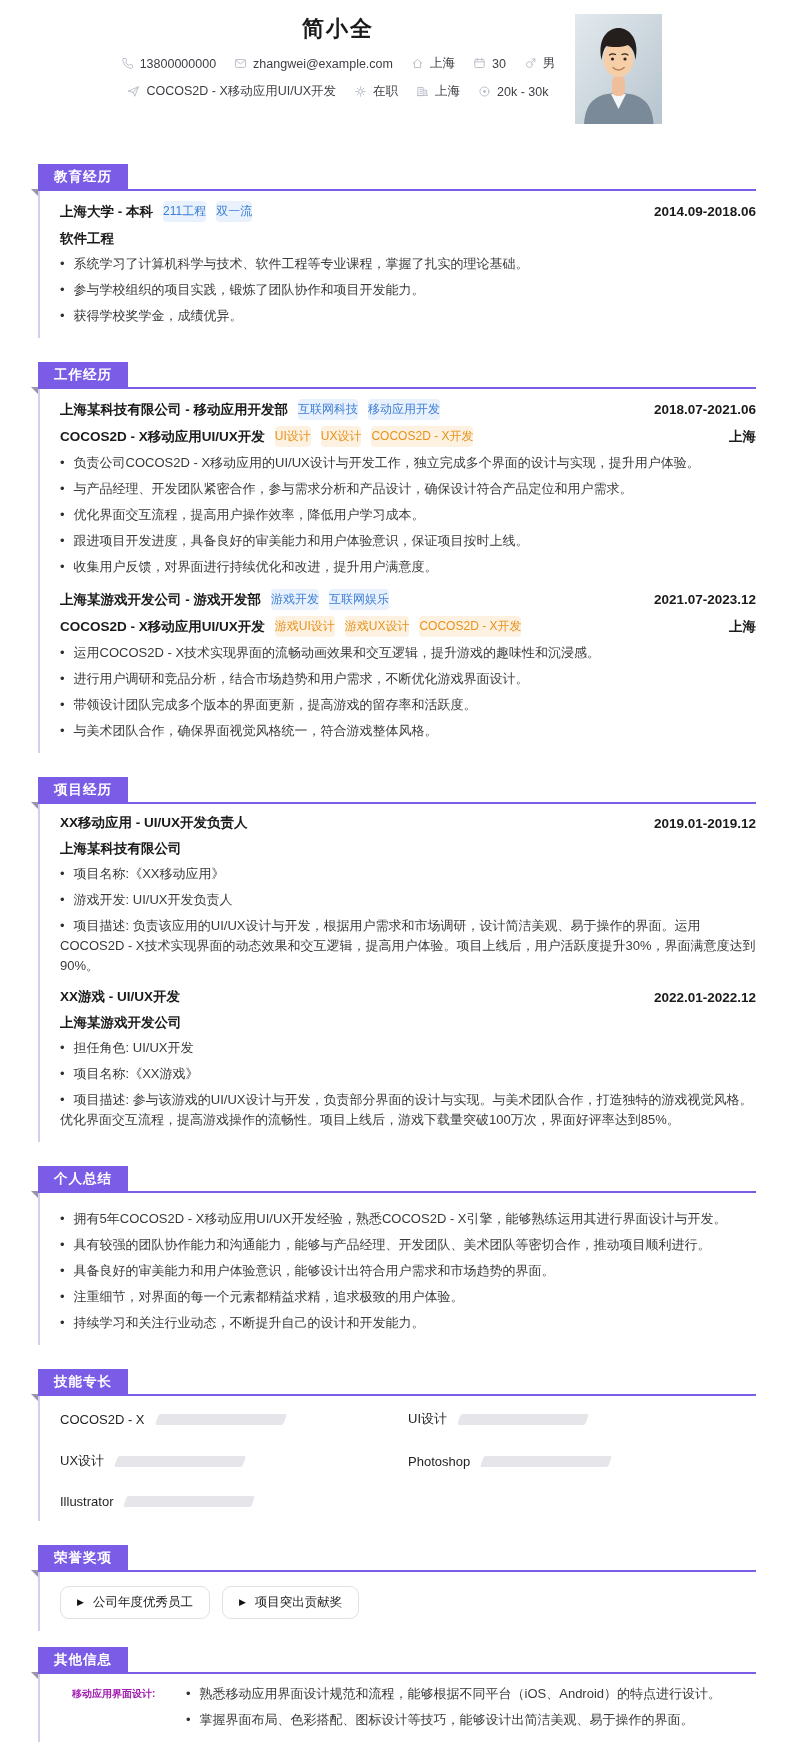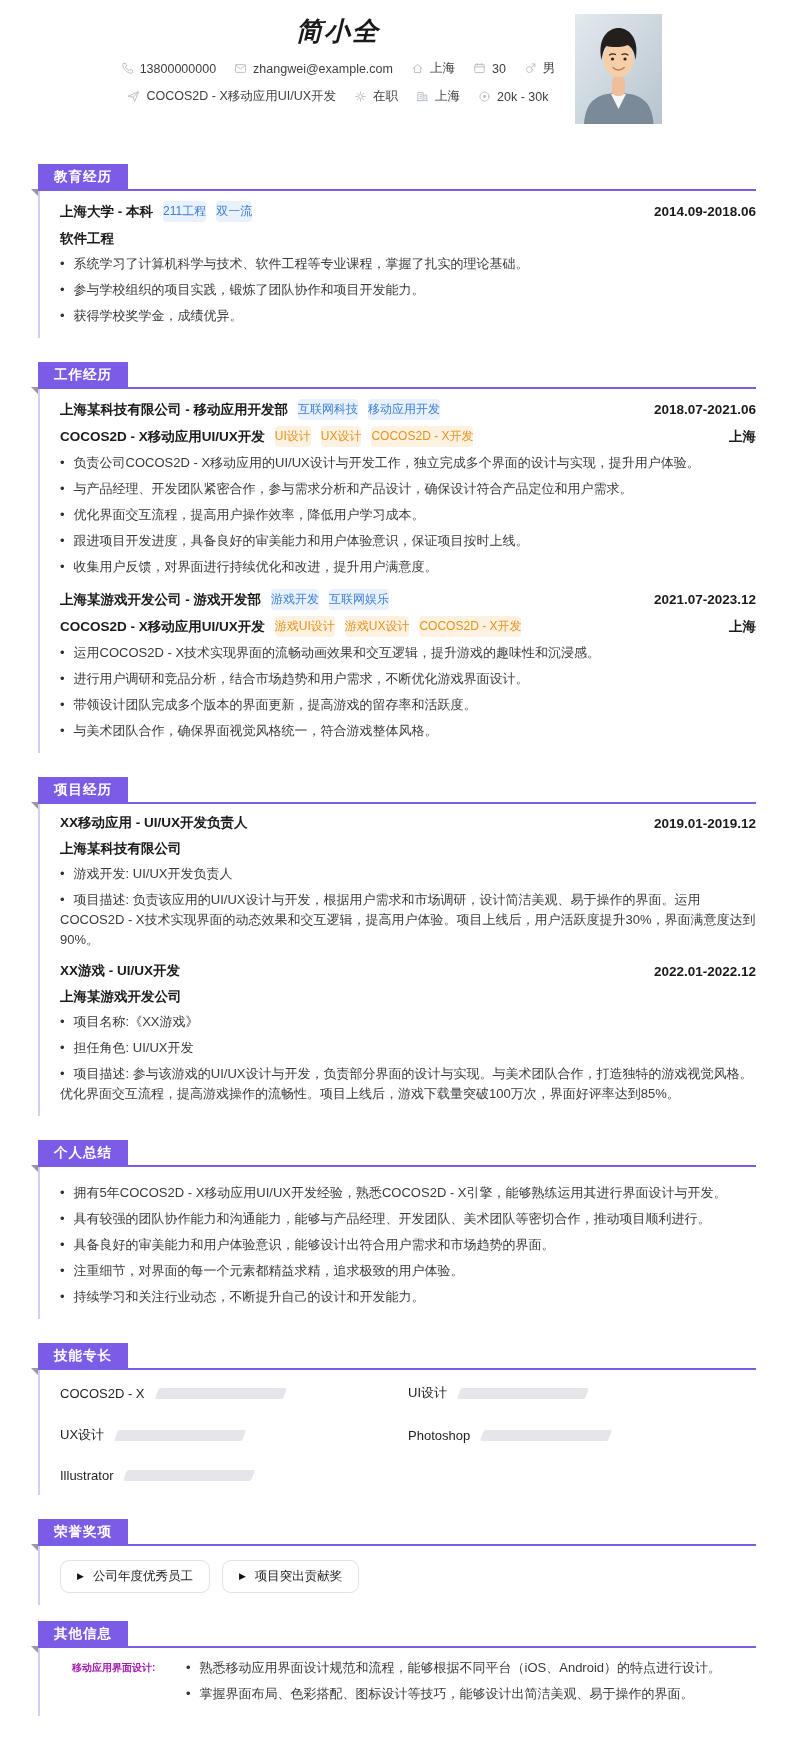--- a/index.html
+++ b/index.html
@@ -7,21 +7,21 @@
   body {
     width:794px; min-height:1757px; margin:0 auto;
     font-family:"Liberation Sans","DejaVu Sans",sans-serif;
     color:#333; -webkit-font-smoothing:antialiased;
   }
   .page { width:794px; min-height:1757px; padding:0 38px 24px 38px; background:#fff; position:relative; }
 
   
   .header { position:relative; height:140px; padding-top:14px; }
   .header-text { width:600px; text-align:center; }
-  .name { font-size:26px; font-weight:700; color:#1a1a1a; letter-spacing:2px;font-style:italic; }
+  .name { font-size:22px; font-weight:700; color:#1a1a1a; letter-spacing:2px; }
   .contact-row { margin-top:11px; display:flex; justify-content:center; align-items:center; gap:18px; }
   .c-item { display:inline-flex; align-items:center; gap:6px; font-size:12.5px; color:#3d3d45; white-space:nowrap; }
   .c-item svg { width:13px; height:13px; stroke:#b9bec8; fill:none; stroke-width:1.2; stroke-linecap:round; stroke-linejoin:round; flex:none; }
   .photo { position:absolute; left:537px; top:14px; width:87px; height:110px; overflow:hidden; }
   .photo svg { display:block; width:87px; height:110px; }
 
   
   .sec { margin-top:26px; }
   .sec-head { position:relative; height:25px; border-bottom:2px solid #7b5ce6; }
   .badge {
@@ -254,34 +254,35 @@
     </div>
     <div class="sec-body">
 
       <div class="entry">
         <div class="row">
           <span class="title">XX移动应用 - UI/UX开发负责人</span>
           <span class="date">2019.01-2019.12</span>
         </div>
         <div class="subtitle">上海某科技有限公司</div>
         <div class="bullets">
+          <div class="li"><span class="dot">•</span><span>项目名称:《XX移动应用》</span></div>
           <div class="li"><span class="dot">•</span><span>游戏开发: UI/UX开发负责人</span></div>
           <div class="li"><span class="dot">•</span><span>项目描述: 负责该应用的UI/UX设计与开发，根据用户需求和市场调研，设计简洁美观、易于操作的界面。运用COCOS2D - X技术实现界面的动态效果和交互逻辑，提高用户体验。项目上线后，用户活跃度提升30%，界面满意度达到90%。</span></div>
         </div>
       </div>
 
       <div class="entry">
         <div class="row">
           <span class="title">XX游戏 - UI/UX开发</span>
           <span class="date">2022.01-2022.12</span>
         </div>
         <div class="subtitle">上海某游戏开发公司</div>
         <div class="bullets">
+          <div class="li"><span class="dot">•</span><span>担任角色: UI/UX开发</span></div>
           <div class="li"><span class="dot">•</span><span>项目名称:《XX游戏》</span></div>
-          <div class="li"><span class="dot">•</span><span>担任角色: UI/UX开发</span></div>
           <div class="li"><span class="dot">•</span><span>项目描述: 参与该游戏的UI/UX设计与开发，负责部分界面的设计与实现。与美术团队合作，打造独特的游戏视觉风格。优化界面交互流程，提高游戏操作的流畅性。项目上线后，游戏下载量突破100万次，界面好评率达到85%。</span></div>
         </div>
       </div>
 
     </div>
   </section>
 
   <section class="sec">
     <div class="sec-head">
       <span class="badge">个人总结</span>

